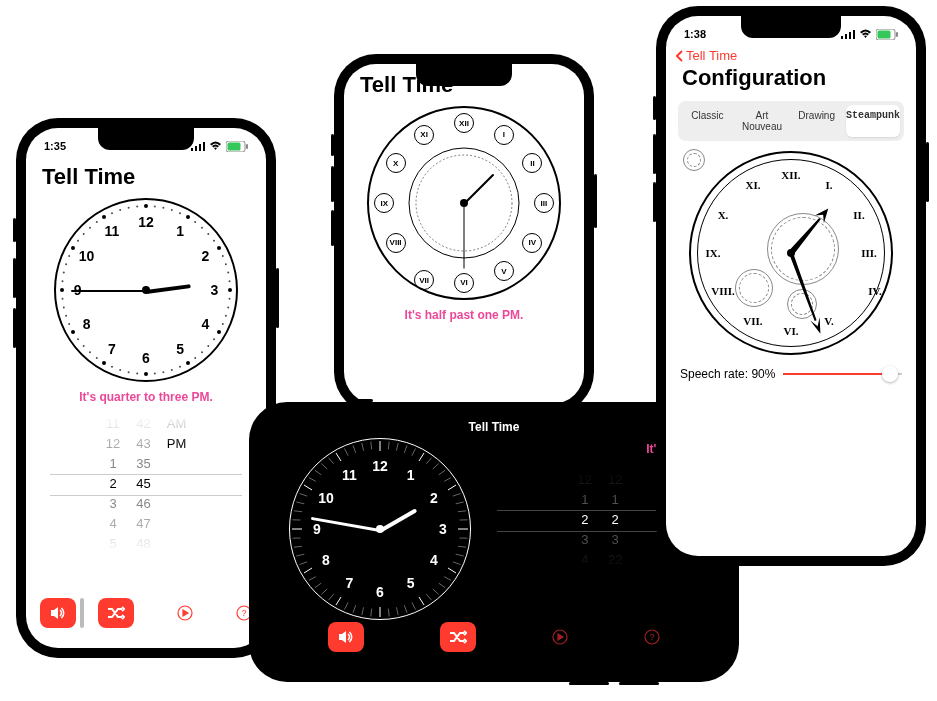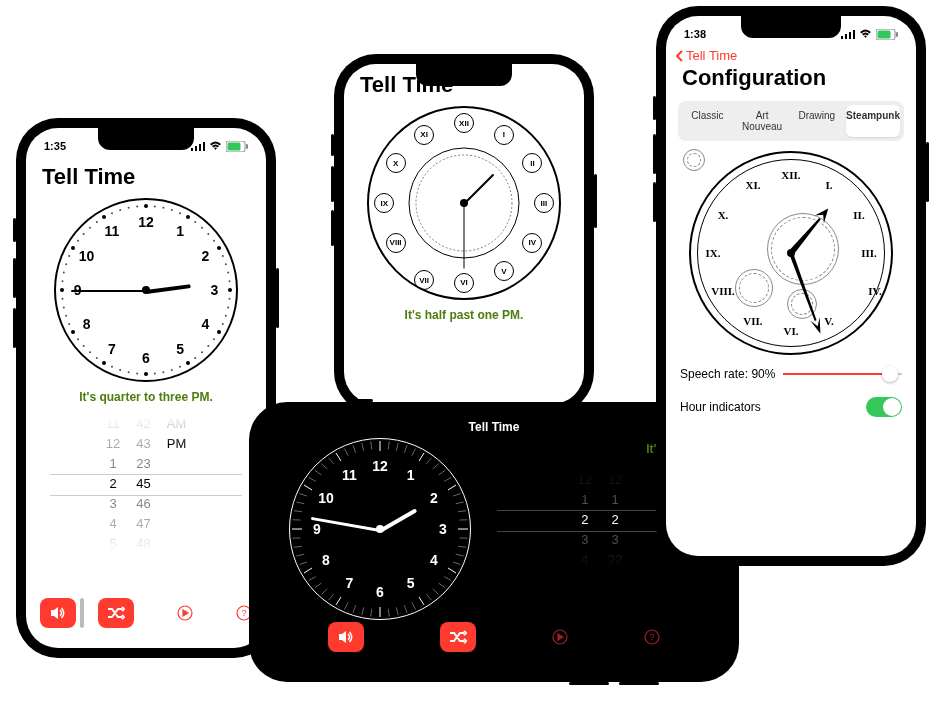--- a/index.html
+++ b/index.html
@@ -24,21 +24,21 @@
   .clock-area { display: flex; flex-direction: column; align-items: center; padding: 4px 0; }
   .clock-face { border: 2px solid #000; border-radius: 50%; position: relative; background: #fff; }
   .dark .clock-face { border-color: #fff; background: #000; }
   .hand { position: absolute; left: 50%; top: 50%; transform-origin: 0 50%; background: #000; border-radius: 2px; }
   .dark .hand { background: #fff; }
   .hand.hour { height: 4px; }
   .hand.minute { height: 2px; }
   .center-dot { position: absolute; left: 50%; top: 50%; width: 8px; height: 8px; background: #000; border-radius: 50%; transform: translate(-50%,-50%); }
   .dark .center-dot { background: #fff; }
 
-  .caption { color: #4d7c0f; font-size: 12px; font-weight: 600; text-align: center; margin-top: 8px; }
+  .caption { color: #ec4899; font-size: 12px; font-weight: 600; text-align: center; margin-top: 8px; }
 
   
   .picker { display: flex; justify-content: center; margin: 6px auto 0; position: relative; font-size: 13px; color: #555; width: 80%; }
   .picker-col { display: flex; flex-direction: column; align-items: center; line-height: 20px; padding: 0 8px; }
   .picker-sel { color: #000; font-weight: 500; }
   .dark .picker { color: #888; }
   .dark .picker-sel { color: #fff; }
   .picker-overlay { position: absolute; left: 0; right: 0; top: 40px; height: 20px; border-top: 1px solid #ccc; border-bottom: 1px solid #ccc; pointer-events: none; }
   .picker-fade-top { position:absolute; left:0; right:0; top:0; height:30px; background:linear-gradient(#fff, rgba(255,255,255,0)); pointer-events:none; }
   .picker-fade-bot { position:absolute; left:0; right:0; bottom:0; height:30px; background:linear-gradient(rgba(255,255,255,0), #fff); pointer-events:none; }
@@ -47,21 +47,21 @@
 
   
   .toolbar { display: flex; align-items: center; gap: 14px; padding: 8px 14px; position: absolute; bottom: 12px; left: 0; right: 0; }
   .tool-btn { width: 36px; height: 30px; border-radius: 8px; background: #ff3b30; color: #fff; display: flex; align-items: center; justify-content: center; font-size: 14px; }
   .tool-icon { color: #ff3b30; font-size: 14px; display: flex; align-items: center; justify-content: center; }
   .spacer { flex: 1; }
 
   
   .tabs { display: flex; gap: 4px; padding: 4px; background: #eee; border-radius: 8px; margin: 6px 12px; font-size: 10px; }
   .tab { flex: 1; text-align: center; padding: 5px 0; border-radius: 6px; color: #333; }
-  .tab.active { background: #fff; font-weight: 600; box-shadow: 0 1px 2px rgba(0,0,0,0.1); }
+  .tab.active { background: #fff; font-weight: 600; box-shadow: 0 1px 2px rgba(0,0,0,0.1); font-family: Liberation Mono, monospace; }
 
   .setting-row { display: flex; justify-content: space-between; align-items: center; padding: 8px 14px; font-size: 12px; }
   .toggle { width: 36px; height: 20px; border-radius: 10px; position: relative; }
   .toggle.on { background: #34c759; }
   .toggle.off { background: #e5e5ea; }
   .toggle .knob { width: 18px; height: 18px; background: #fff; border-radius: 50%; position: absolute; top: 1px; }
   .toggle.on .knob { right: 1px; }
   .toggle.off .knob { left: 1px; }
   .slider-track { position: relative; flex: 1; margin-left: 8px; height: 2px; background: #ccc; }
   .slider-fill { position: absolute; left: 0; top: 0; bottom: 0; background: #ff3b30; }
@@ -205,21 +205,21 @@
         <span style="opacity:.5">12</span>
         <span style="opacity:.7">1</span>
         <span class="picker-sel">2</span>
         <span style="opacity:.7">3</span>
         <span style="opacity:.5">4</span>
         <span style="opacity:.35">5</span>
       </div>
       <div class="picker-col">
         <span style="opacity:.35">42</span>
         <span style="opacity:.5">43</span>
-        <span style="opacity:.7">23</span>
+        <span style="opacity:.7">35</span>
         <span class="picker-sel">45</span>
         <span style="opacity:.7">46</span>
         <span style="opacity:.5">47</span>
         <span style="opacity:.35">48</span>
       </div>
       <div class="picker-col">
         <span></span>
           <span></span>
         <span style="opacity:.7">AM</span>
         <span class="picker-sel">PM</span>
@@ -522,20 +522,14 @@
         <div class="center-dot"></div>
       </div>
     </div>
     <div class="setting-row">
       <span>Speech rate: 90%</span>
       <div class="slider-track">
         <div class="slider-fill" style="width:90%;"></div>
         <div class="slider-knob" style="left:90%;"></div>
       </div>
     </div>
-    <div class="setting-row">
-      <span>Hour indicators</span>
-      <div class="toggle on">
-          <div class="knob"></div>
-        </div>
-    </div>
   </div>
 </div>
 
 </body></html>

